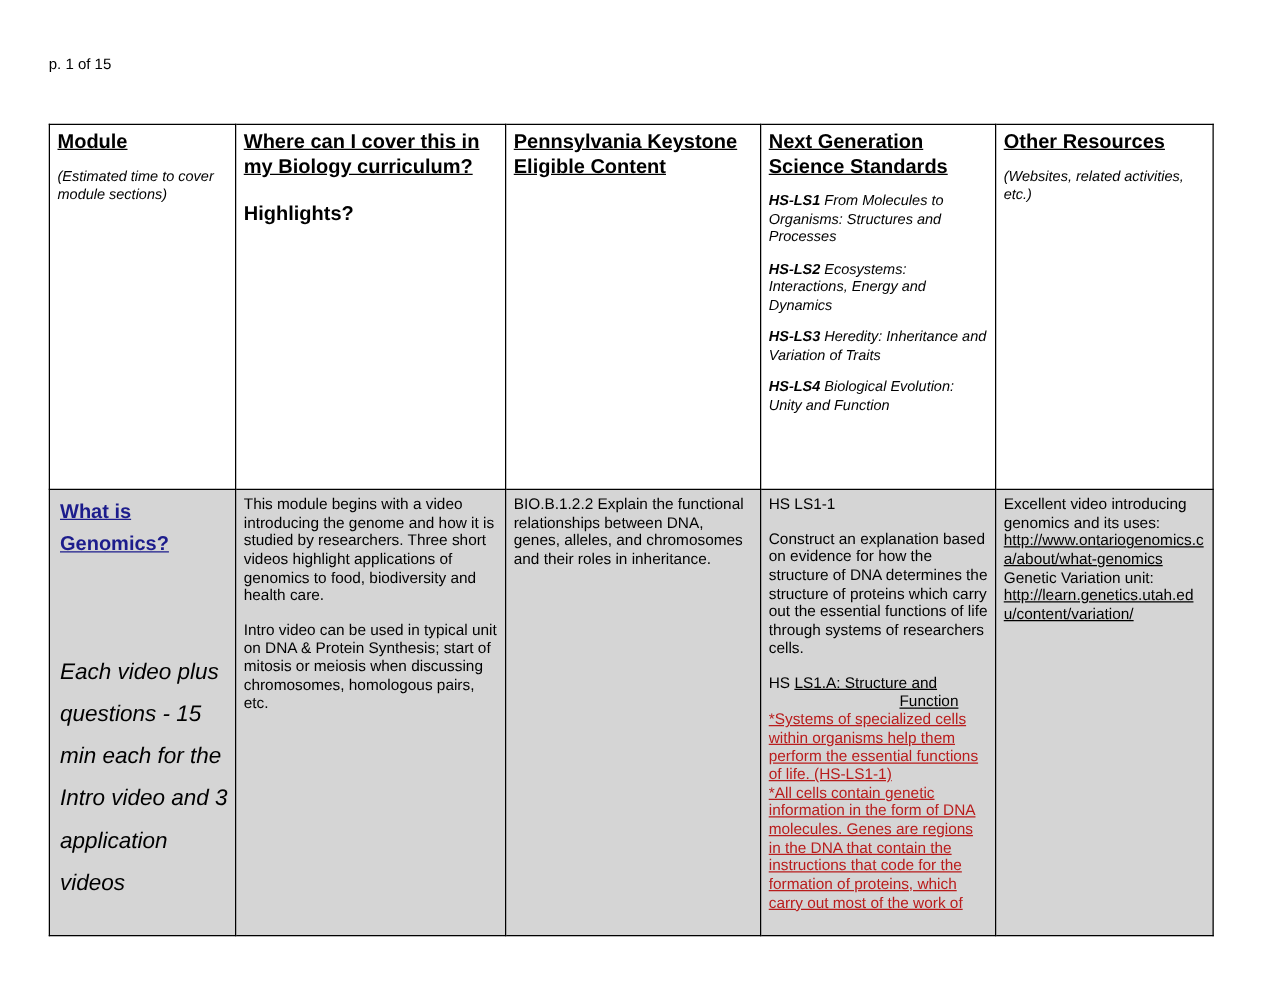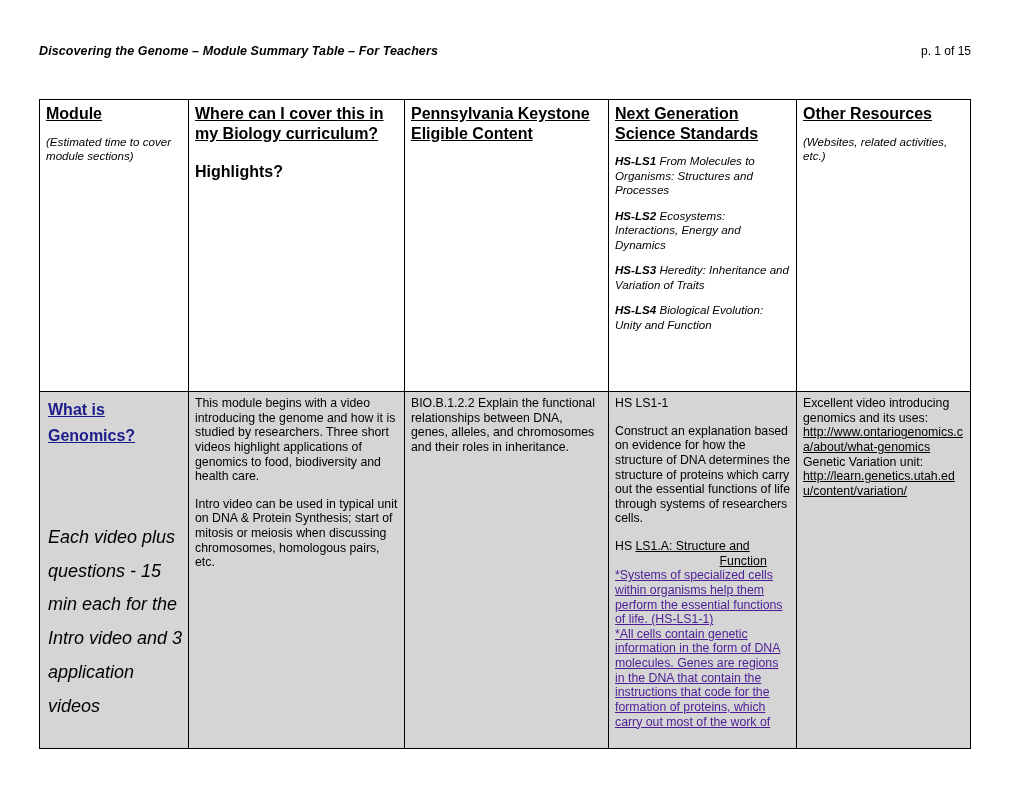--- a/index.html
+++ b/index.html
@@ -126,38 +126,37 @@
   }
   .ngss-sub-prefix { text-decoration: none; }
   .ngss-sub-head-2 {
     display: block;
     text-align: right;
     text-decoration: underline;
     margin-left: 18px;
     width: 76%;
   }
   .ngss-blue {
-    color: #4c1d95;
+    color: #b91c1c;
     text-decoration: underline;
     display: block;
     margin: 0;
   }
   .res-link {
     color: #000000;
     text-decoration: underline;
     word-break: break-all;
     display: block;
   }
   .res-label { display: block; }
 </style>
 </head>
 <body>
 
 <div class="page-header">
-  <div class="page-header-title">Discovering the Genome – Module Summary Table – For Teachers</div>
   <div class="page-header-folio">p. 1 of 15</div>
 </div>
 
 <table class="summary-table">
   <colgroup>
     <col class="c-module">
       <col class="c-where">
       <col class="c-keystone">
     <col class="c-ngss">
       <col class="c-other">

